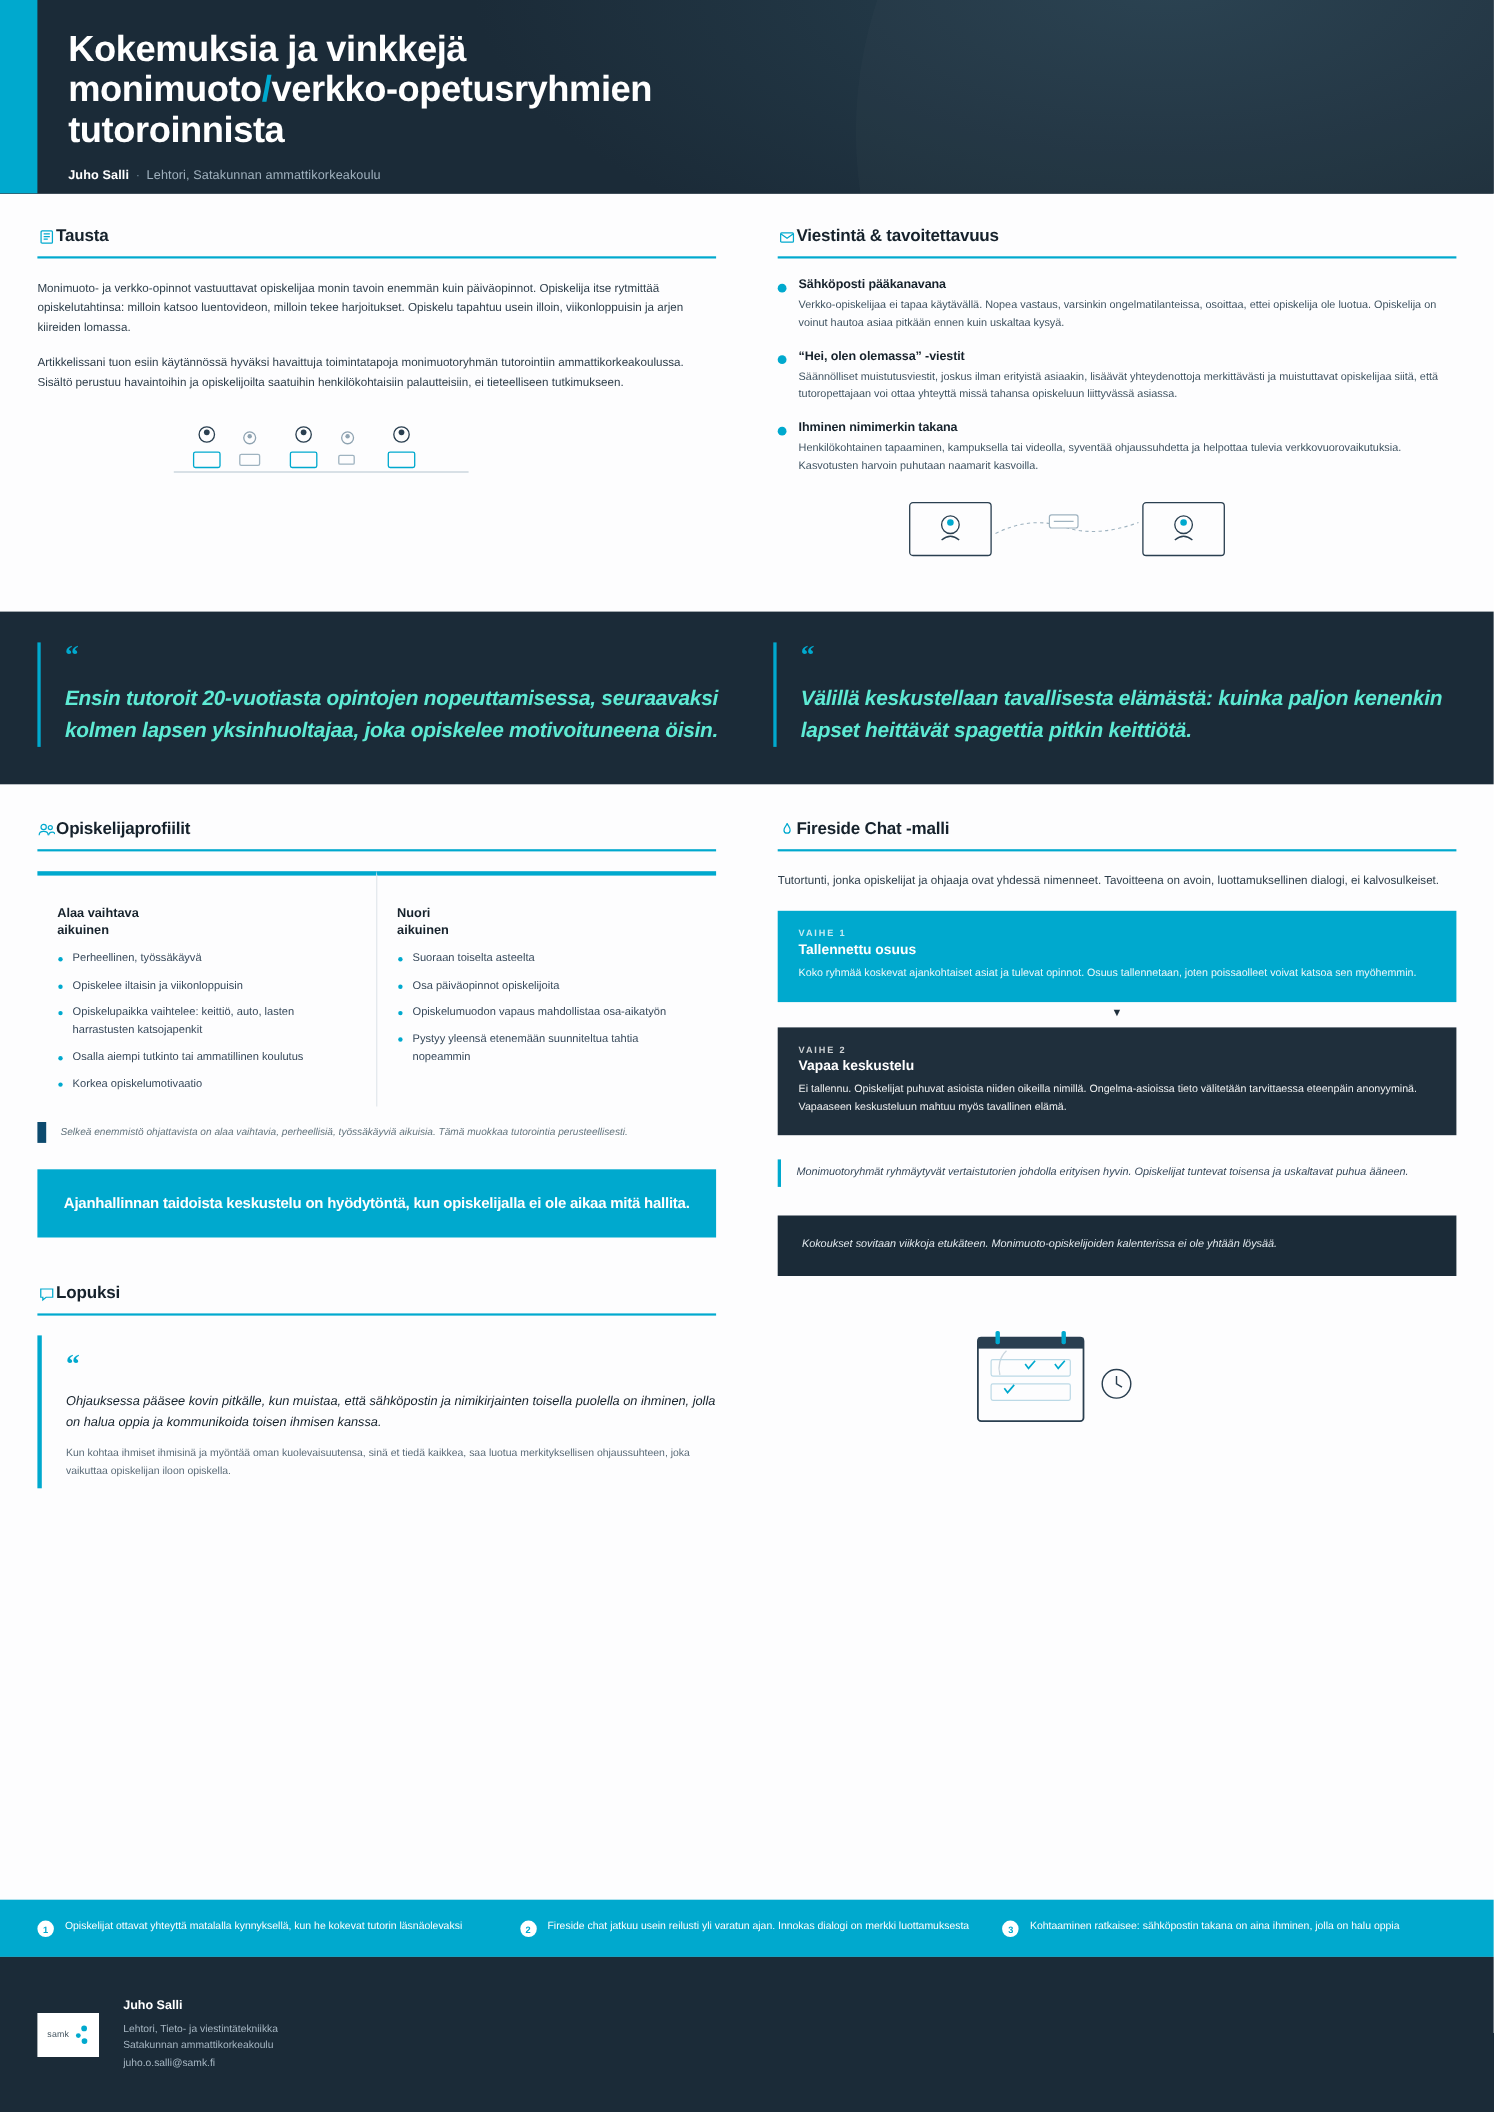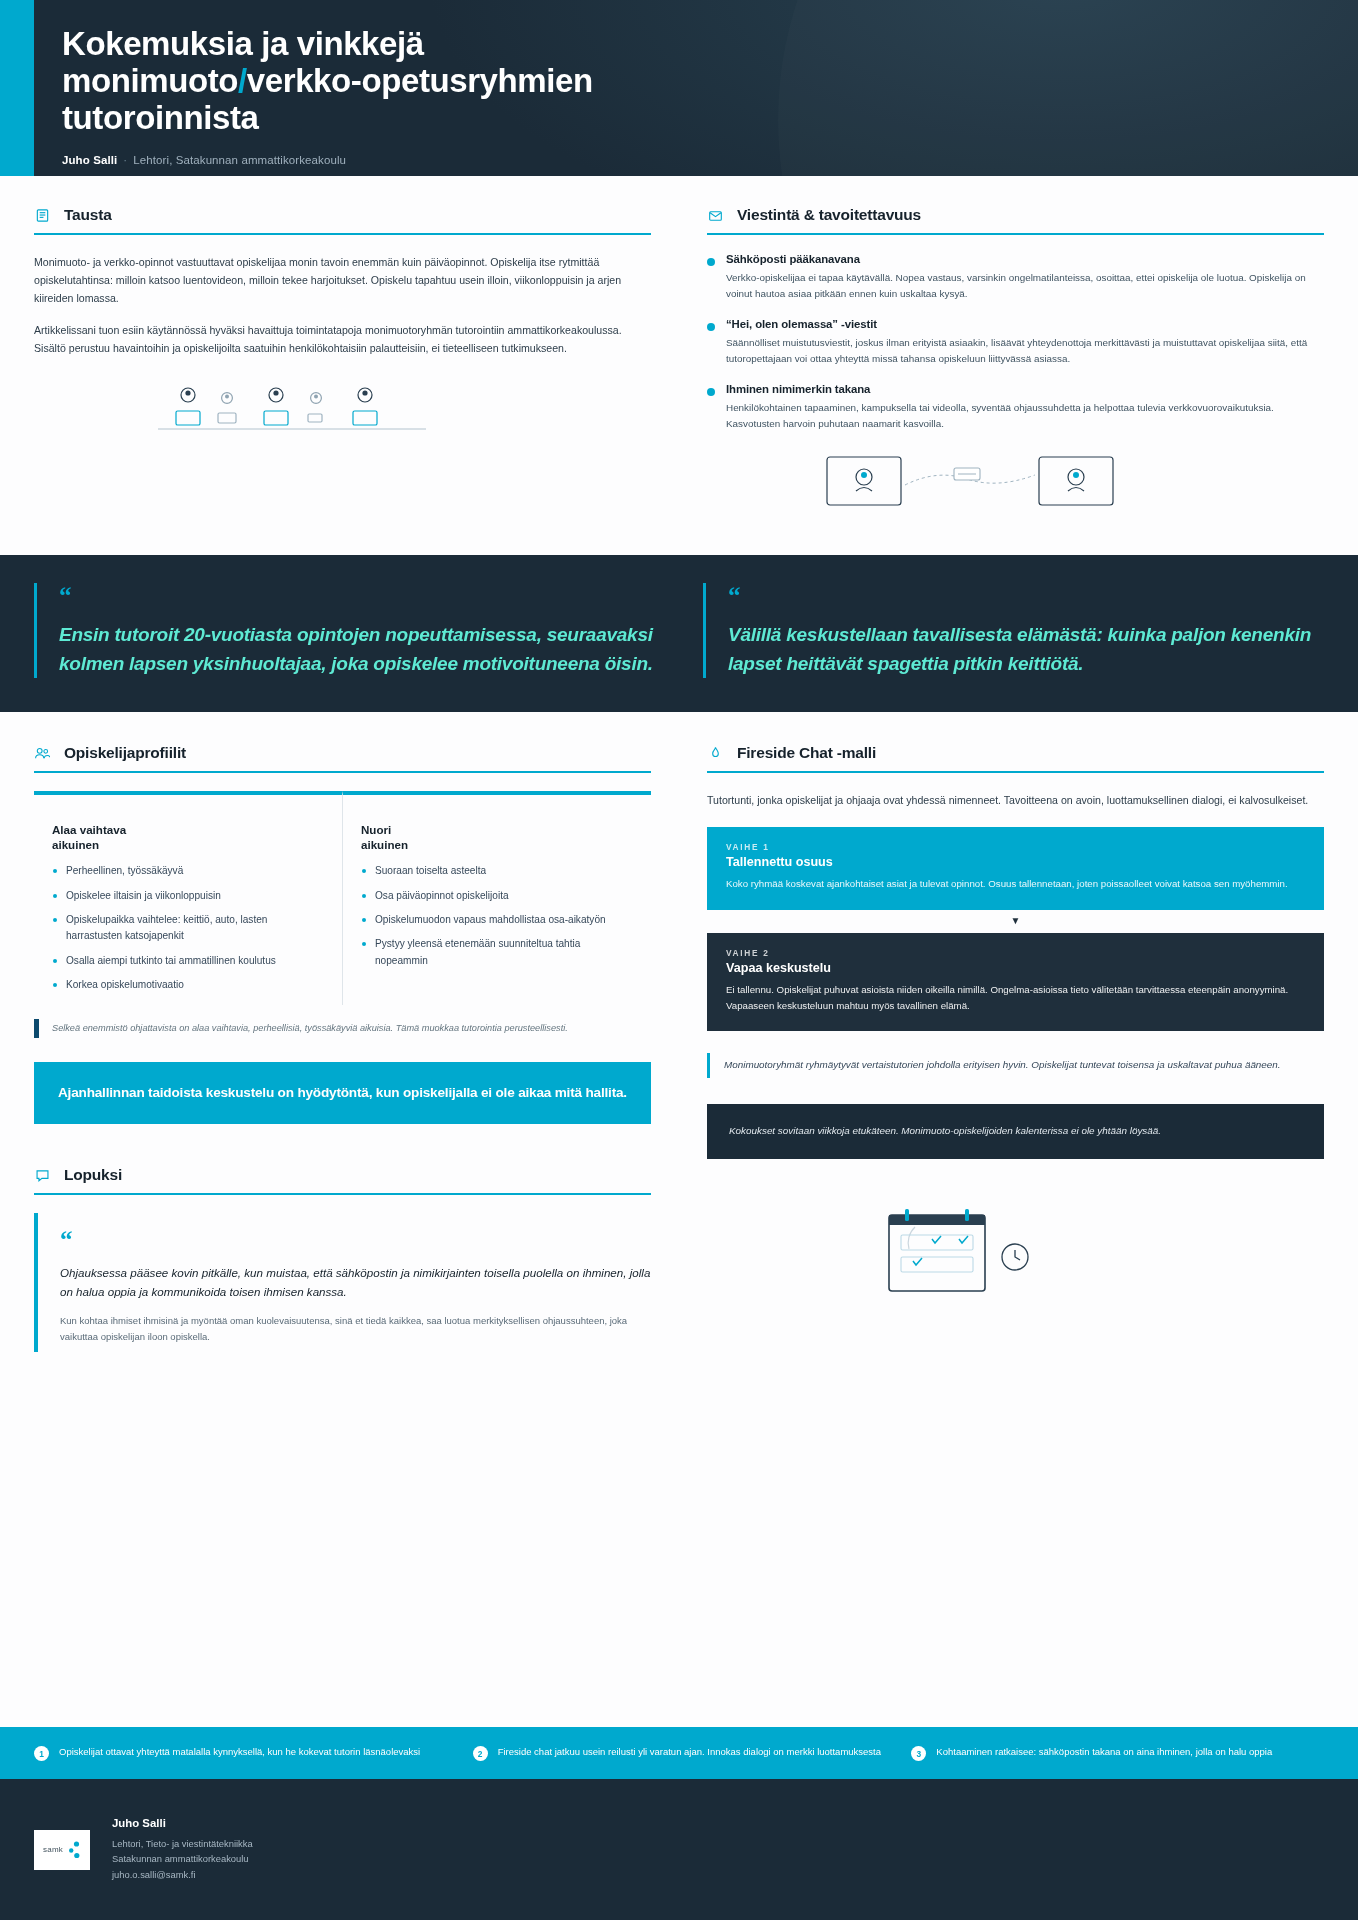--- a/index.html
+++ b/index.html
@@ -56,21 +56,21 @@
   .two-col {
     display: flex;
     gap: 56px;
     padding: 30px 34px 0 34px;
   }
   .col { flex: 1 1 0; min-width: 0; }
 
   .sec-head {
     display: flex;
     align-items: center;
-    gap: 14px;
+    gap: 1px;
     padding-bottom: 9px;
   }
   .sec-icon {
     width: 16px; height: 16px;
     color: #00a9ce;
     display: flex; align-items: center; justify-content: center;
   }
   .sec-icon svg { display: block; }
   .sec-title {
     font-size: 15.5px;
@@ -157,21 +157,21 @@
   }
   ul.pc-list li::before {
     content: "";
     position: absolute; left: 1px; top: 6px;
     width: 4px; height: 4px; border-radius: 50%;
     background: #00a9ce;
   }
 
   .note-italic {
     margin-top: 14px;
-    border-left: 5px solid #0c4a6e;
+    border-left: 8px solid #0c4a6e;
     padding: 2px 0 2px 13px;
     font-size: 9.2px; font-style: italic;
     line-height: 1.6; color: #64757f;
   }
 
   
   .callout-cyan {
     background: #00a9ce;
     color: #ffffff;
     font-weight: 700;

